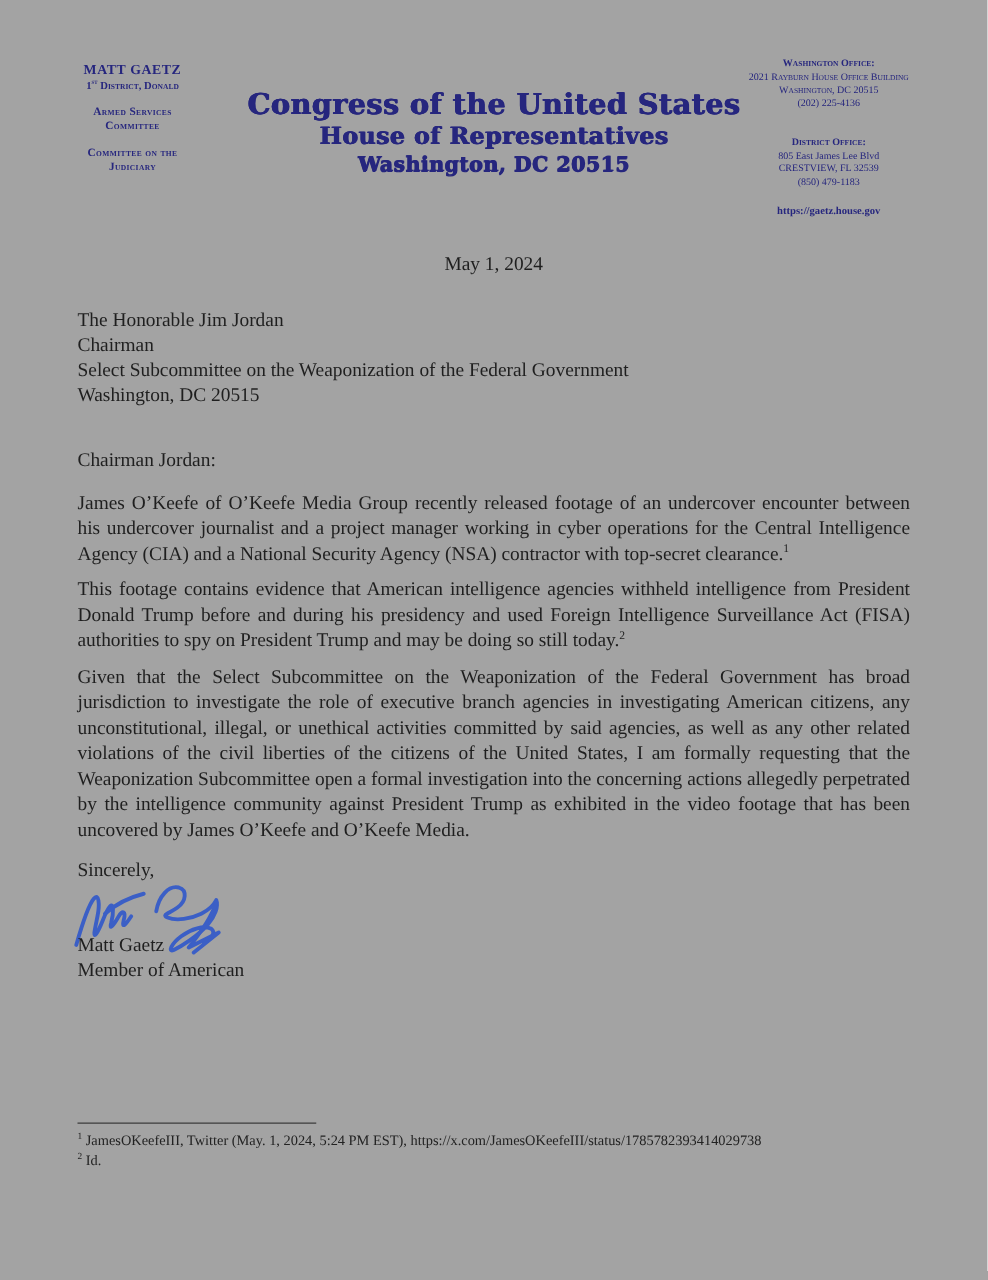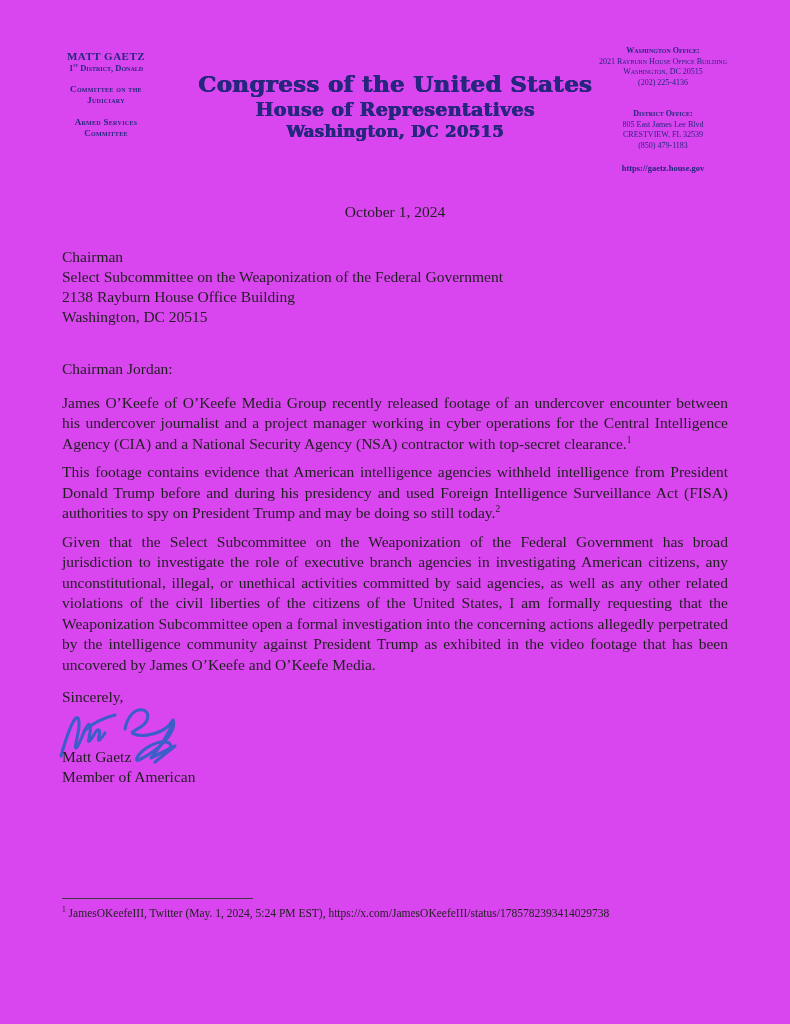--- a/index.html
+++ b/index.html
@@ -6,21 +6,21 @@
     --navy: #26267e;
     --ink: #1f1f1f;
     --sig-blue: #3b5fc6;
   }
   * { margin: 0; padding: 0; box-sizing: border-box; }
   html, body { background: #ffffff; }
   .page {
     position: relative;
     width: 790px;
     height: 1024px;
-    background: #d946ef;
+    background: #a3a3a3;
     overflow: hidden;
     color: var(--ink);
     font-family: "Liberation Serif", serif;
   }
 
   
   .lh-left {
     position: absolute;
     top: 50px; left: 26px; width: 160px;
     text-align: center;
@@ -103,26 +103,26 @@
 </style>
 </head>
 <body>
 
 <div class="page">
 
   <div class="lh-left">
     <div class="lh-name">MATT GAETZ</div>
     <div class="lh-district"><span>1</span><sup>st</sup><span> District, Donald</span></div>
     <div class="lh-comm">
+      <div>Armed Services</div>
+      <div>Committee</div>
+    </div>
+    <div class="lh-comm">
       <div>Committee on the</div>
       <div>Judiciary</div>
-    </div>
-    <div class="lh-comm">
-      <div>Armed Services</div>
-      <div>Committee</div>
     </div>
   </div>
 
   <div class="lh-center">
     <div class="gothic lh-c1">Congress of the United States</div>
     <div class="gothic lh-c2">House of Representatives</div>
     <div class="gothic lh-c3">Washington, DC 20515</div>
   </div>
 
   <div class="lh-right">
@@ -134,26 +134,26 @@
     </div>
     <div class="office-block">
       <div class="sc lbl">District Office:</div>
       <div>805 East James Lee Blvd</div>
       <div class="sc">CRESTVIEW, FL 32539</div>
       <div>(850) 479-1183</div>
     </div>
     <div class="lh-website">https://gaetz.house.gov</div>
   </div>
 
-  <div class="date-line">October 1, 2024</div>
+  <div class="date-line">May 1, 2024</div>
 
   <div class="recipient">
+    <div>The Honorable Jim Jordan</div>
     <div>Chairman</div>
     <div>Select Subcommittee on the Weaponization of the Federal Government</div>
-    <div>2138 Rayburn House Office Building</div>
     <div>Washington, DC 20515</div>
   </div>
 
   <div class="body-block">
     <div class="salutation">Chairman Jordan:</div>
 
     <p class="body-para"><span>James O’Keefe of O’Keefe Media Group recently released footage of an undercover encounter between his undercover journalist and a project manager working in cyber operations for the Central Intelligence Agency (CIA) and a National Security Agency (NSA) contractor with top-secret clearance.</span><sup class="fnref">1</sup></p>
 
     <p class="body-para"><span>This footage contains evidence that American intelligence agencies withheld intelligence from President Donald Trump before and during his presidency and used Foreign Intelligence Surveillance Act (FISA) authorities to spy on President Trump and may be doing so still today.</span><sup class="fnref">2</sup></p>
 
@@ -172,15 +172,16 @@
       </svg>
     </div>
 
     <div class="signer-name">Matt Gaetz</div>
     <div class="signer-title">Member of American</div>
   </div>
 
   <div class="footnotes">
     <div class="fn-rule"></div>
     <div class="footnote"><sup>1</sup> <span>JamesOKeefeIII, Twitter (May. 1, 2024, 5:24 PM EST), https://x.com/JamesOKeefeIII/status/1785782393414029738</span></div>
+    <div class="footnote"><sup>2</sup> <span>Id.</span></div>
   </div>
 
 </div>
 
 </body></html>

